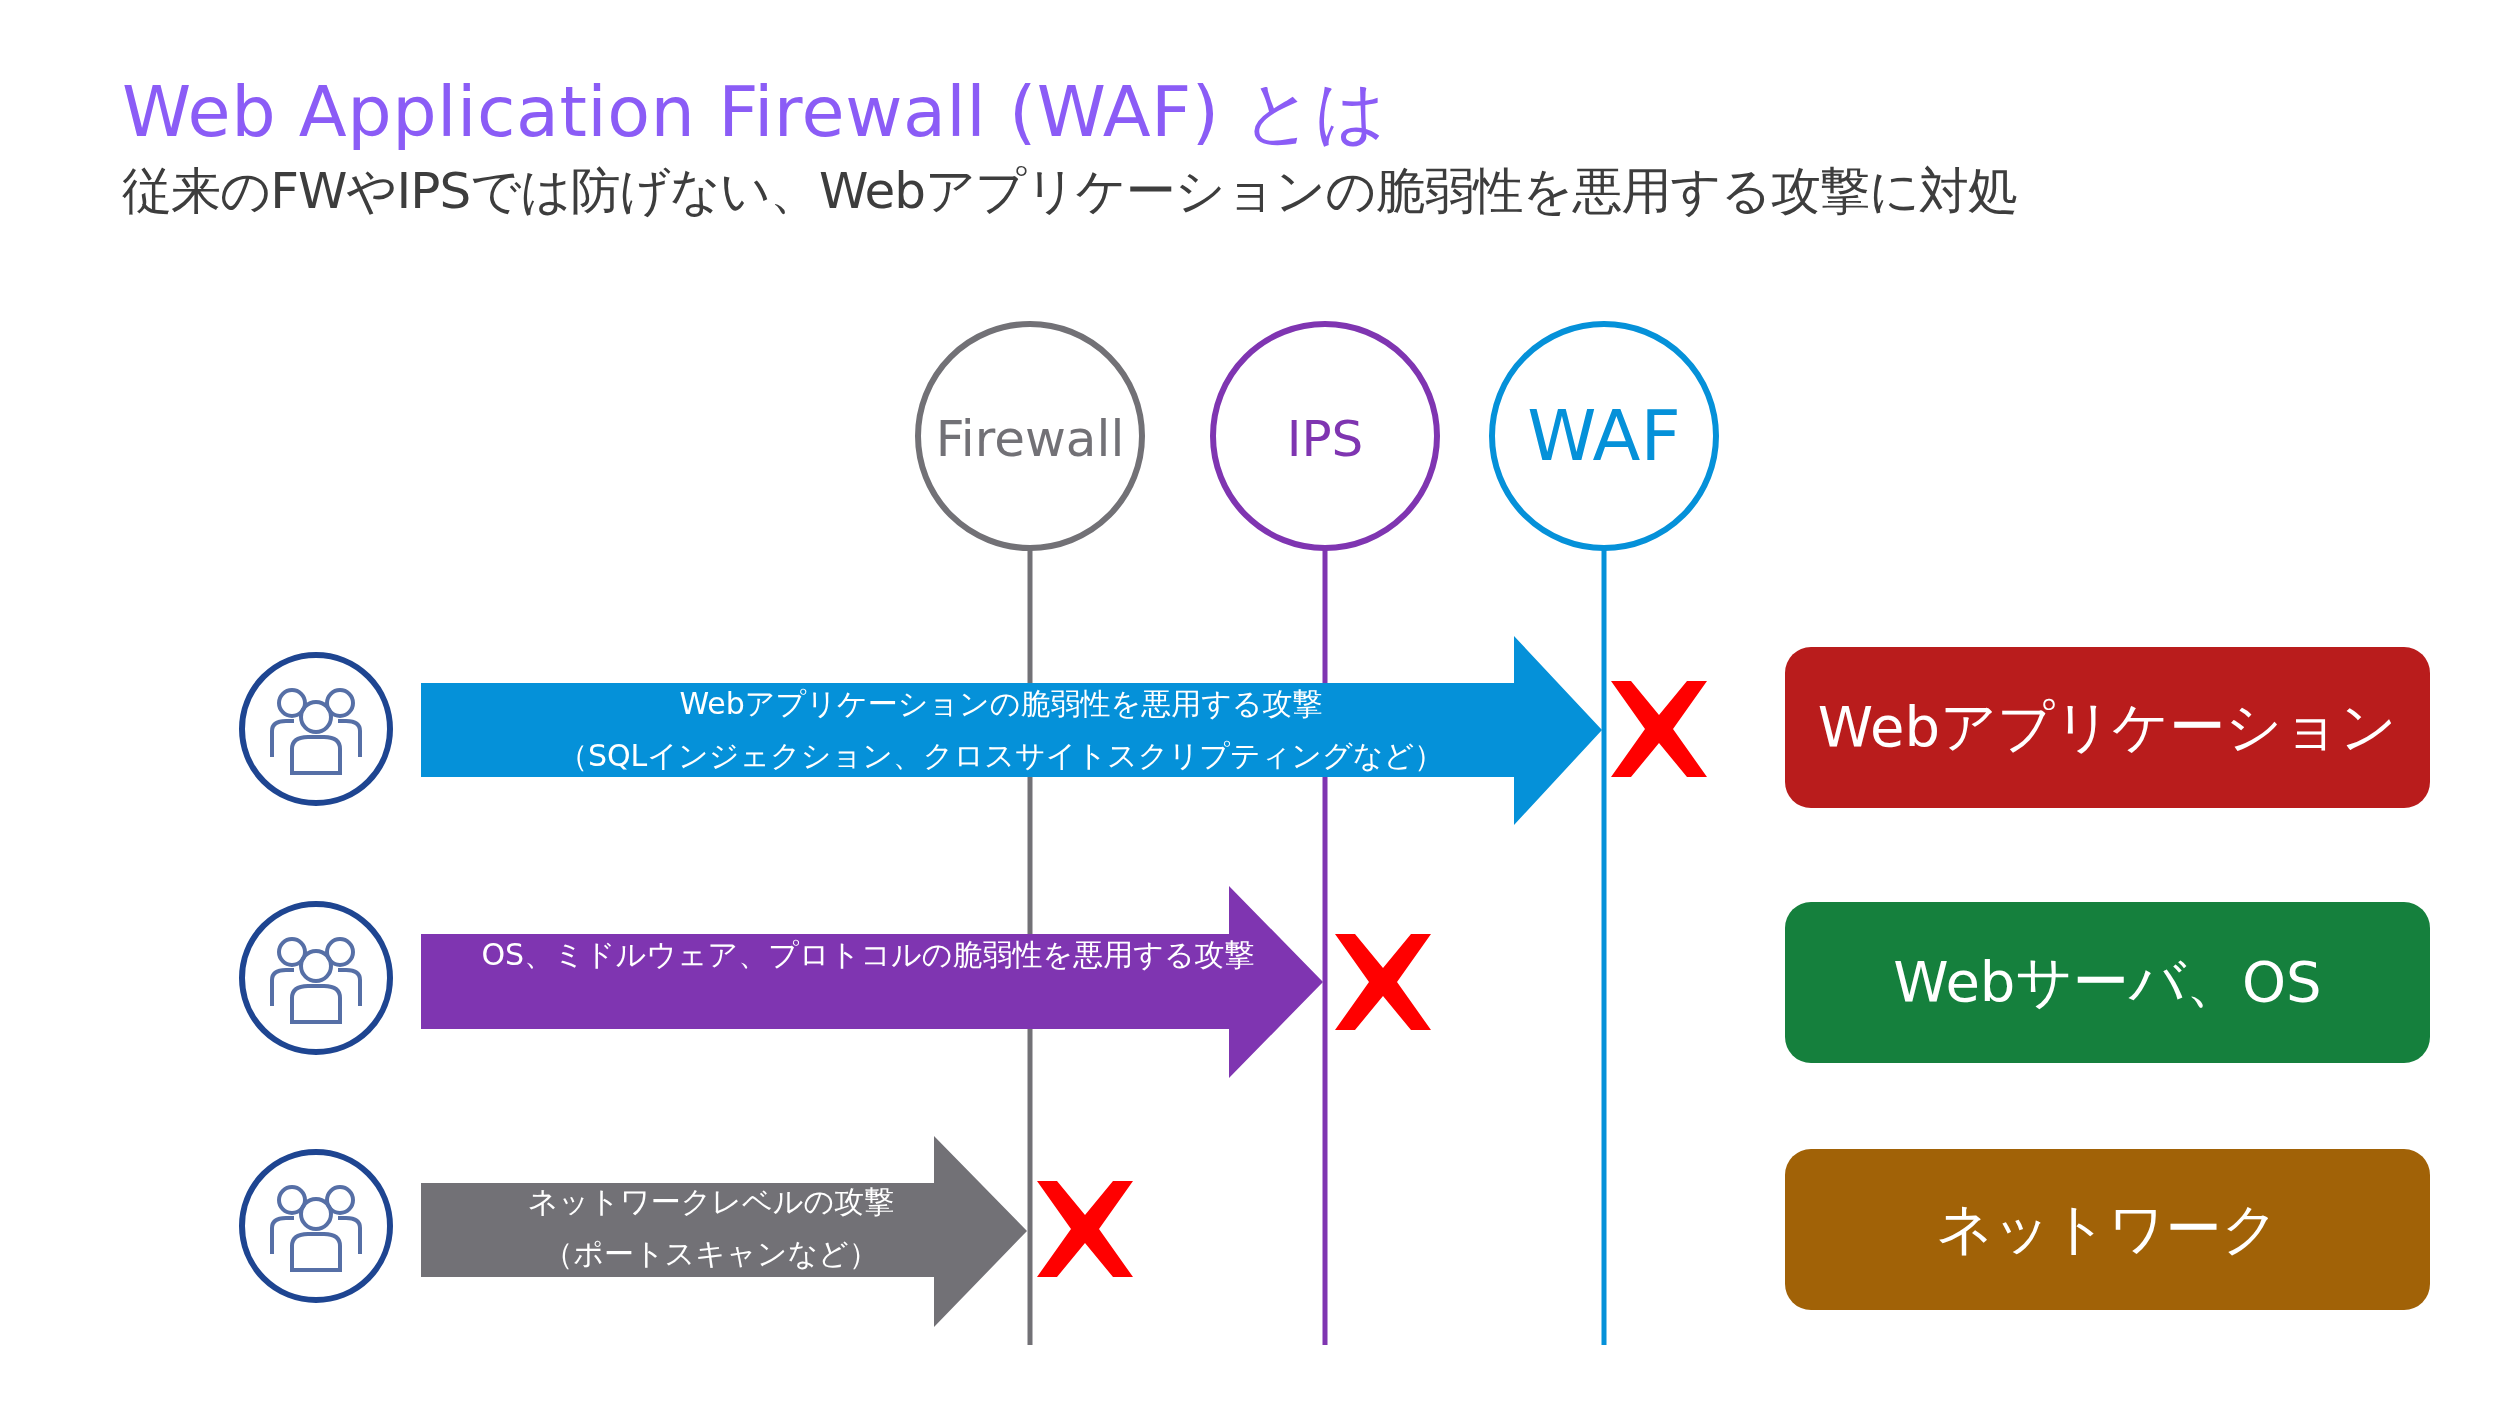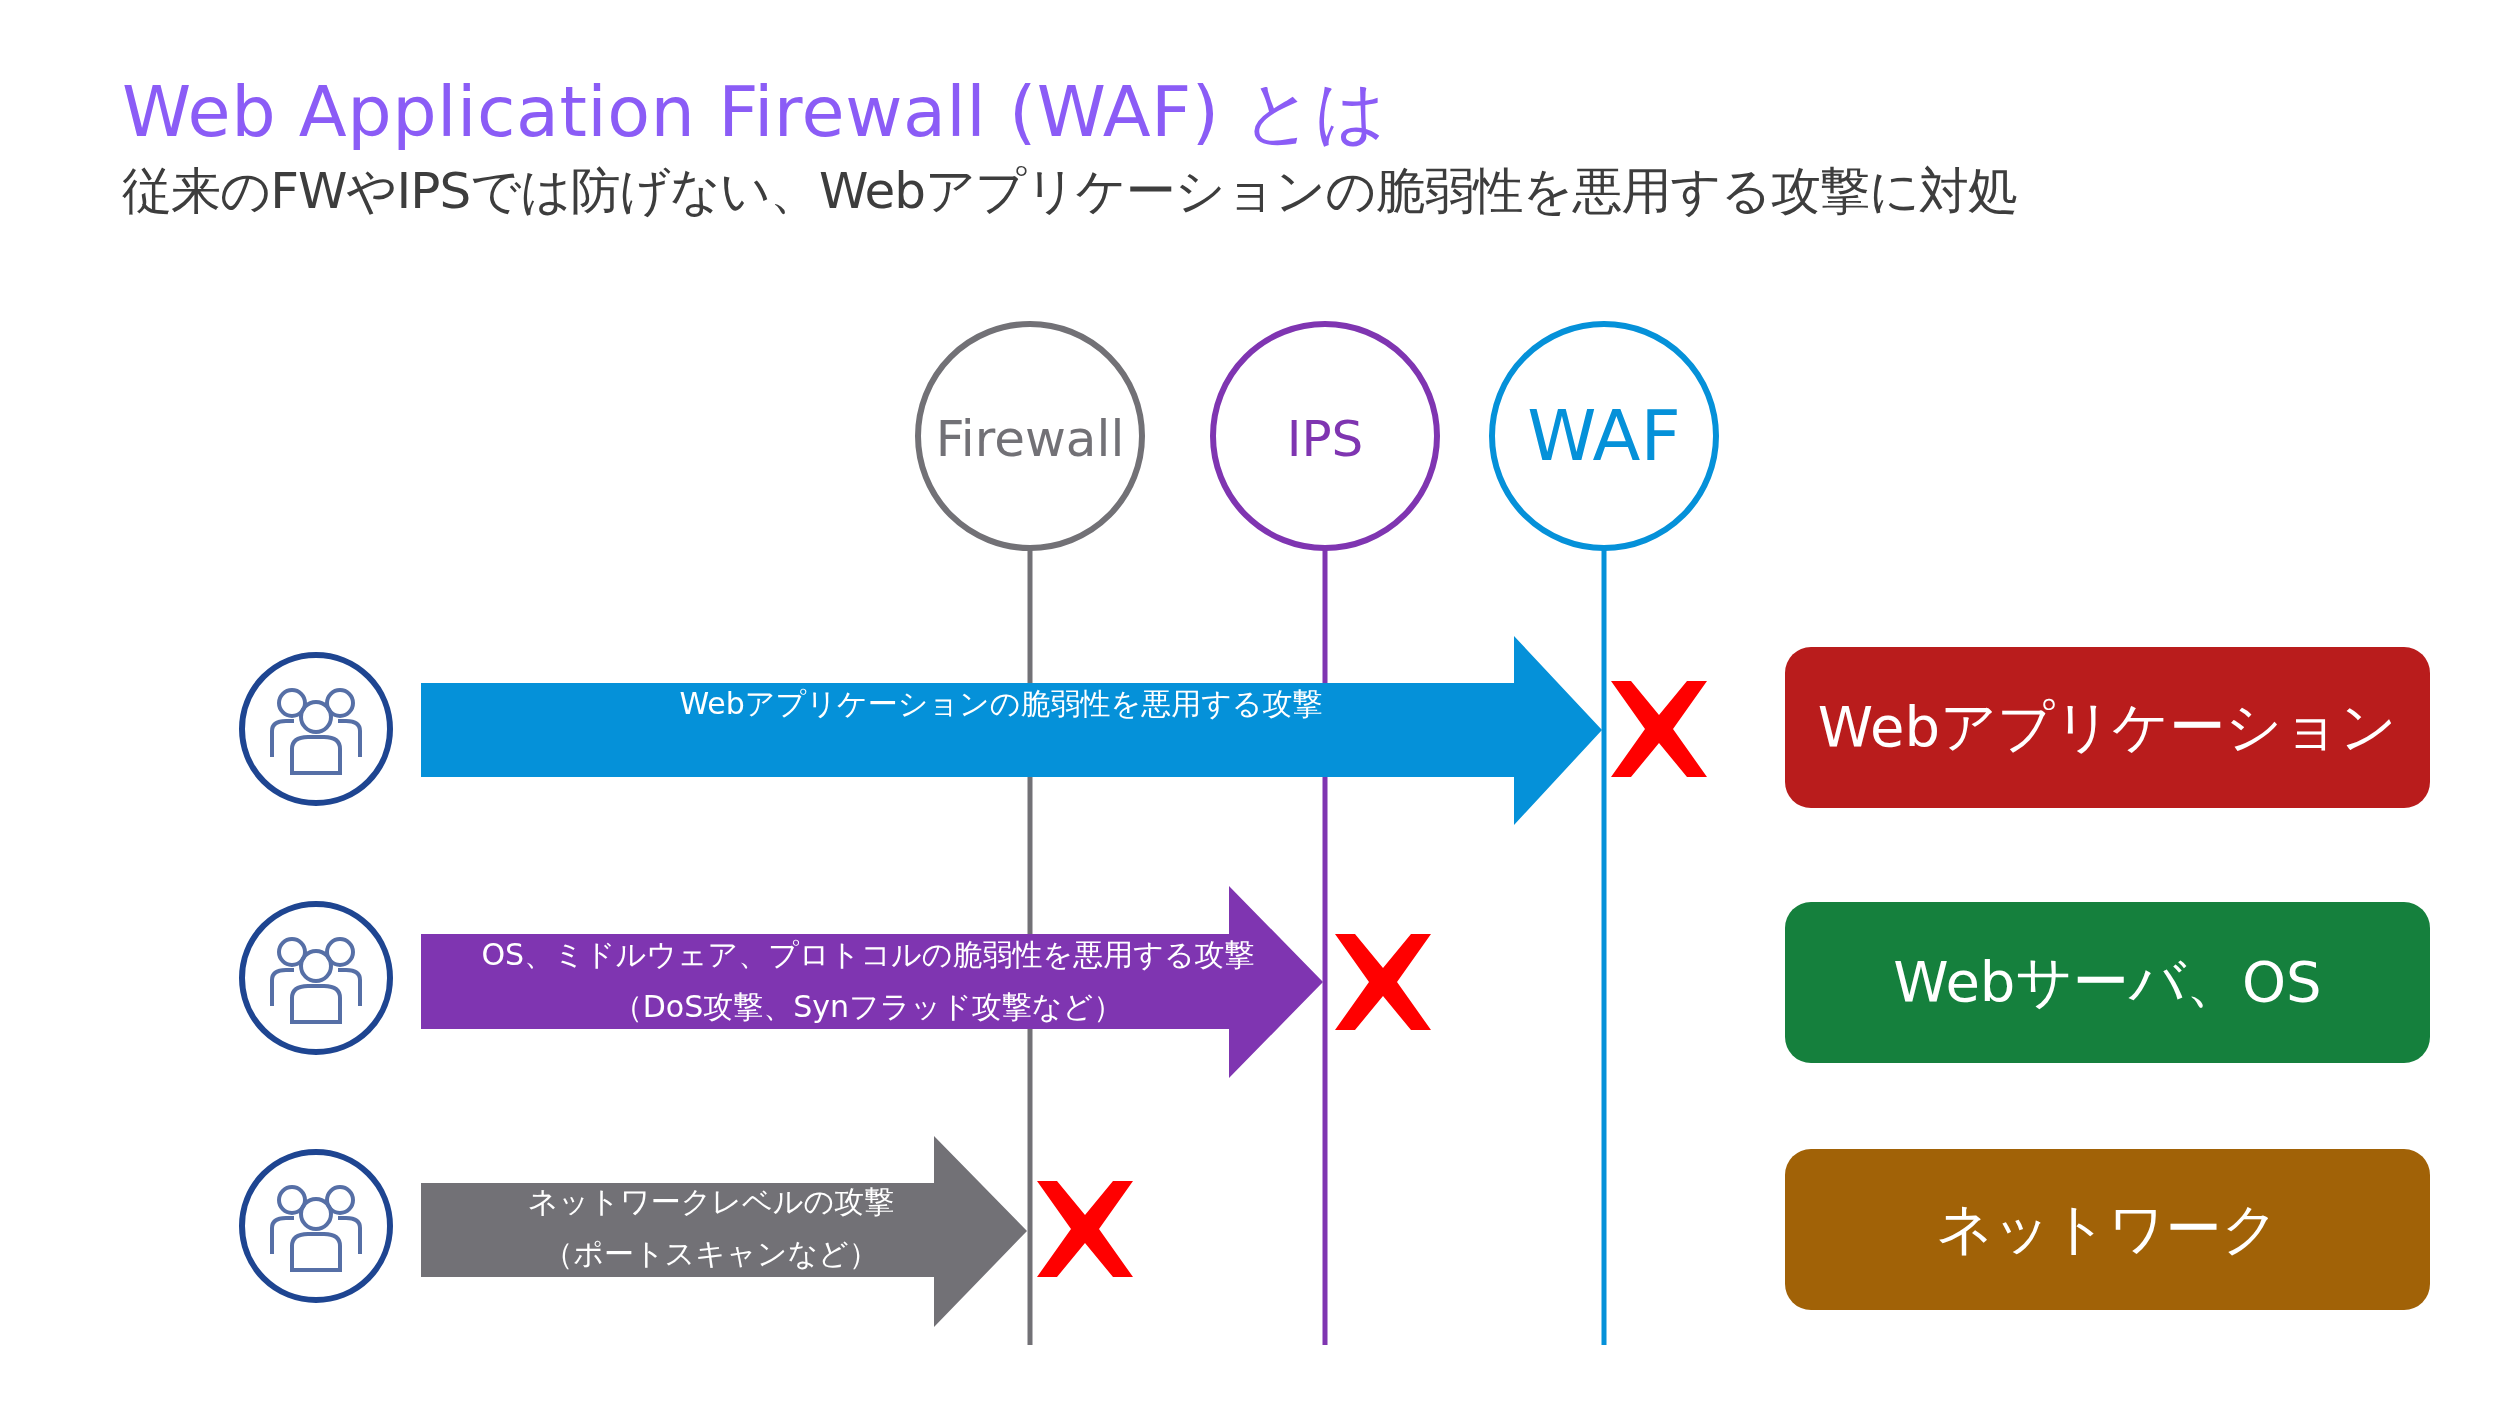--- a/index.html
+++ b/index.html
@@ -82,24 +82,24 @@
       <path d="M -44 28 L -44 2 Q -44 -8 -30 -8 L -22 -8"></path>
       <path d="M 44 28 L 44 2 Q 44 -8 30 -8 L 22 -8"></path>
       <circle cx="0" cy="-12" r="15"></circle>
       <path d="M -24 44 L -24 20 Q -24 8 -8 8 L 8 8 Q 24 8 24 20 L 24 44 Z"></path>
     </g>
   </g>
 </svg>
 
 <div class="arrow-text" style="left:421px; top:678px; width:1160px;">
   <div>Webアプリケーションの脆弱性を悪用する攻撃</div>
+  <div>（SQLインジェクション、クロスサイトスクリプティングなど）</div>
 </div>
 <div class="arrow-text" style="left:421px; top:929px; width:870px;margin-left:12px;">
   <div>OS、ミドルウェア、プロトコルの脆弱性を悪用する攻撃</div>
-  <div>（DoS攻撃、Synフラッド攻撃など）</div>
 </div>
 <div class="arrow-text" style="left:421px; top:1178px; width:580px;font-family:Liberation Mono, monospace;">
   <div>ネットワークレベルの攻撃</div>
   <div>（ポートスキャンなど）</div>
 </div>
 
 <div class="box waf">
   <span>Webアプリケーション</span>
 </div>
 <div class="box ips">

